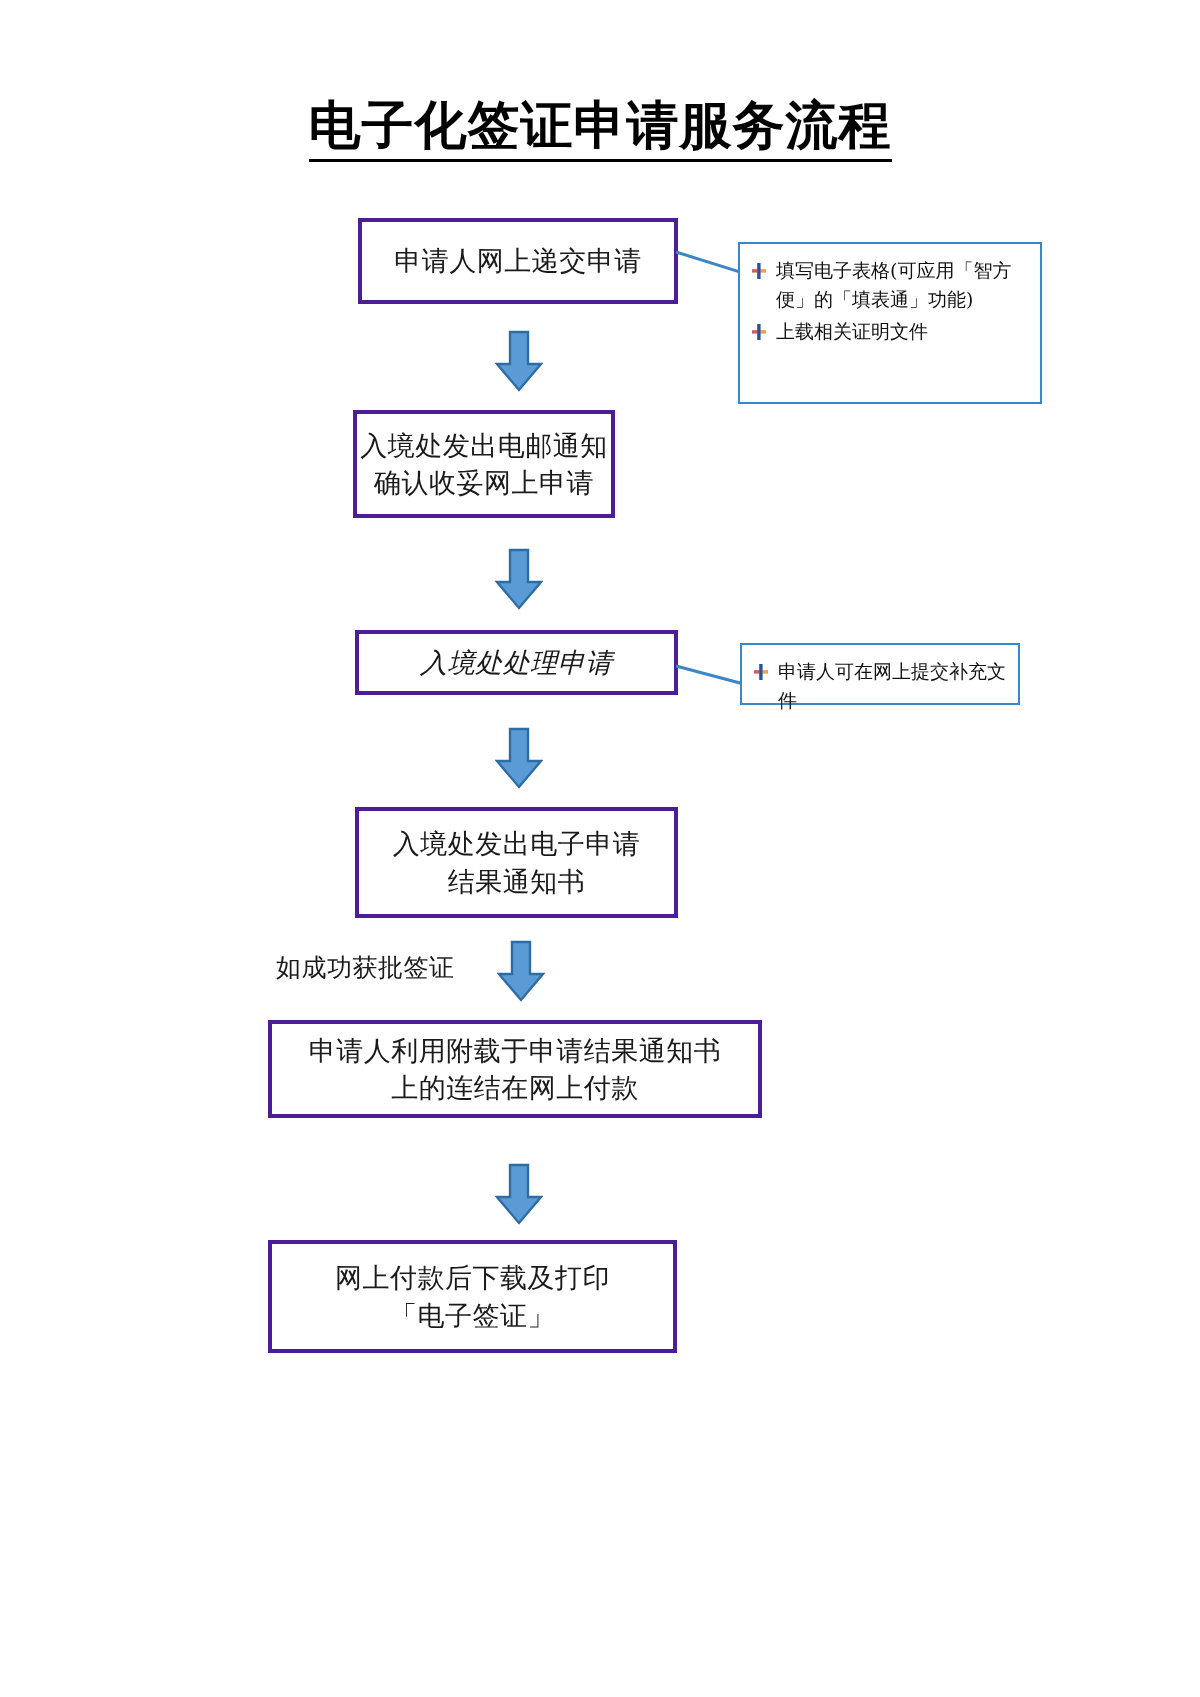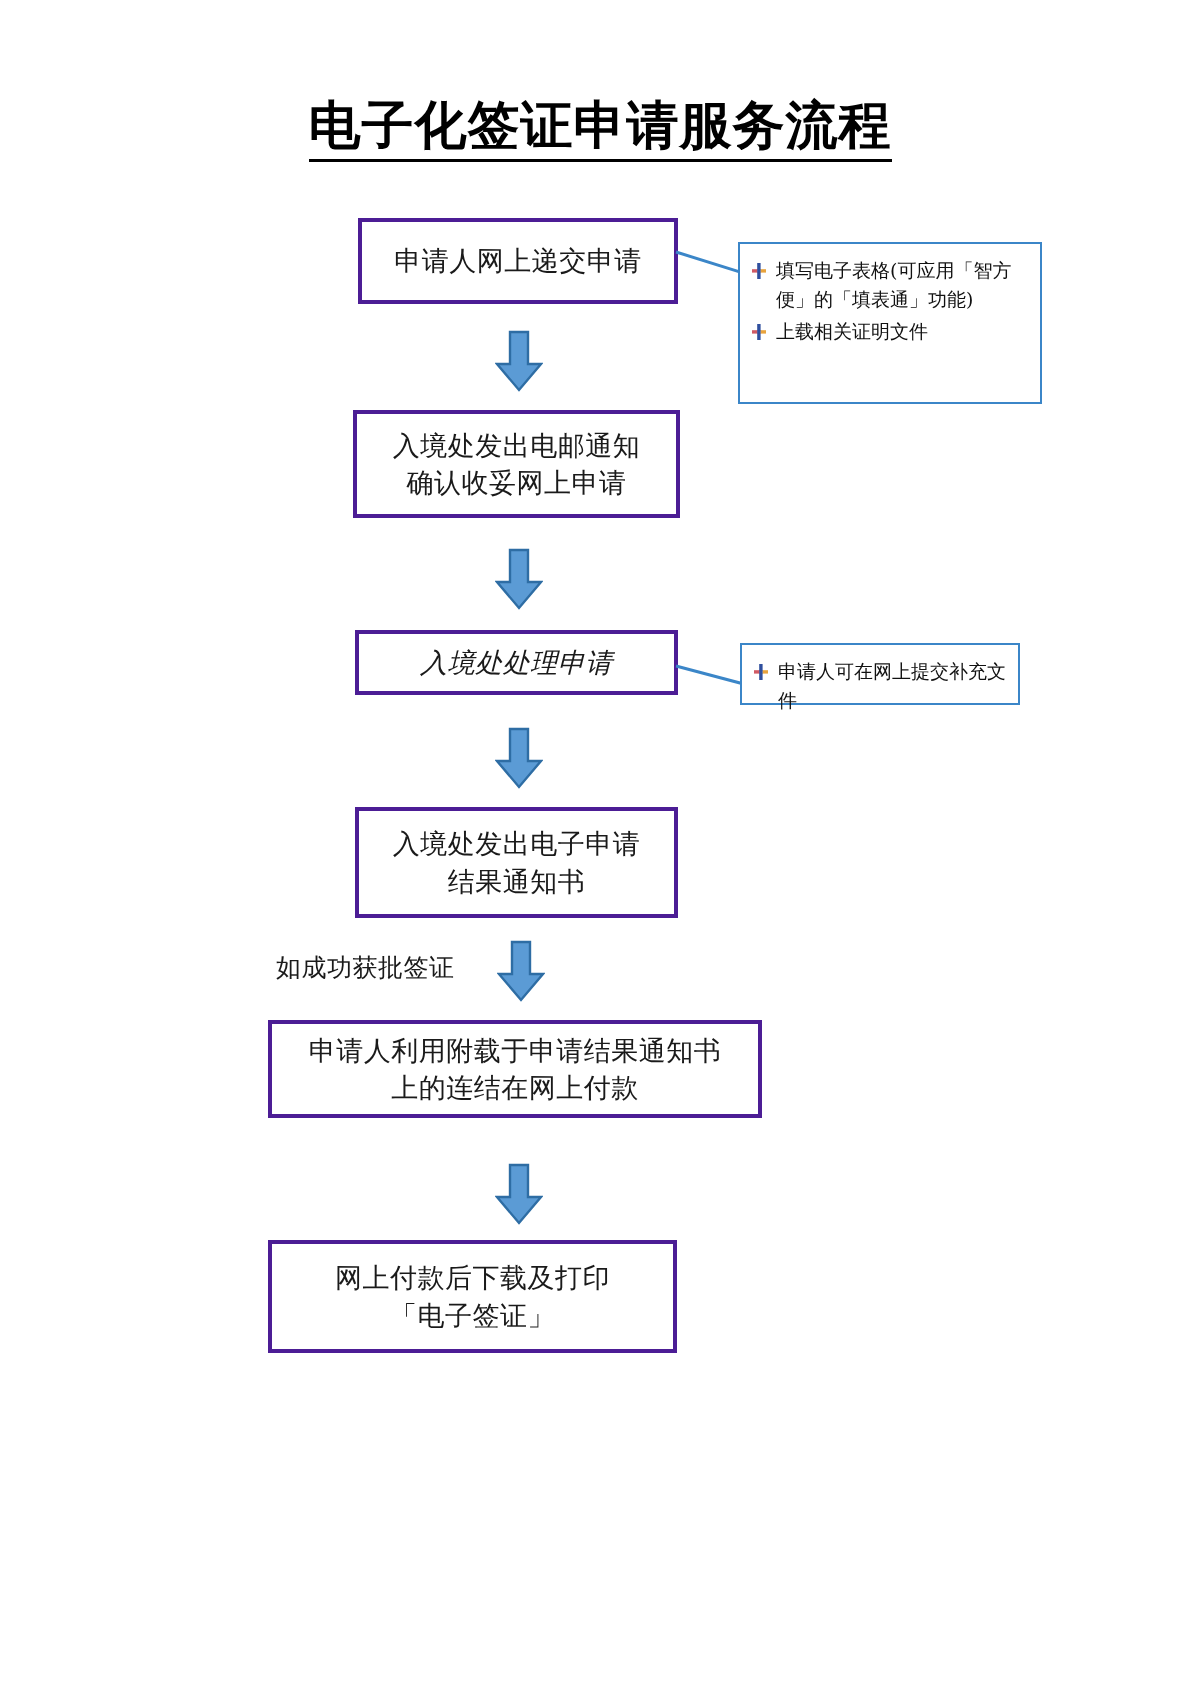--- a/index.html
+++ b/index.html
@@ -137,21 +137,21 @@
       <span class="ntxt">上载相关证明文件</span>
     </div>
   </div>
 
   <div class="arrow" style="left:495px;top:330px;width:48px;height:62px;">
     <svg viewBox="0 0 48 62" preserveAspectRatio="none">
       <polygon points="15,2 33,2 33,34 46,34 24,60 2,34 15,34" fill="#5b9bd5" stroke="#2e6da4" stroke-width="2.4" stroke-linejoin="miter"></polygon>
     </svg>
   </div>
 
-  <div class="box" style="left:353px;top:410px;width:327px;height:108px;">
+  <div class="box" style="left:353px;top:410px;width:262px;height:108px;">
     <span class="txt">入境处发出电邮通知
 确认收妥网上申请</span>
   </div>
 
   <div class="arrow" style="left:495px;top:548px;width:48px;height:62px;">
     <svg viewBox="0 0 48 62" preserveAspectRatio="none">
       <polygon points="15,2 33,2 33,34 46,34 24,60 2,34 15,34" fill="#5b9bd5" stroke="#2e6da4" stroke-width="2.4" stroke-linejoin="miter"></polygon>
     </svg>
   </div>
 

